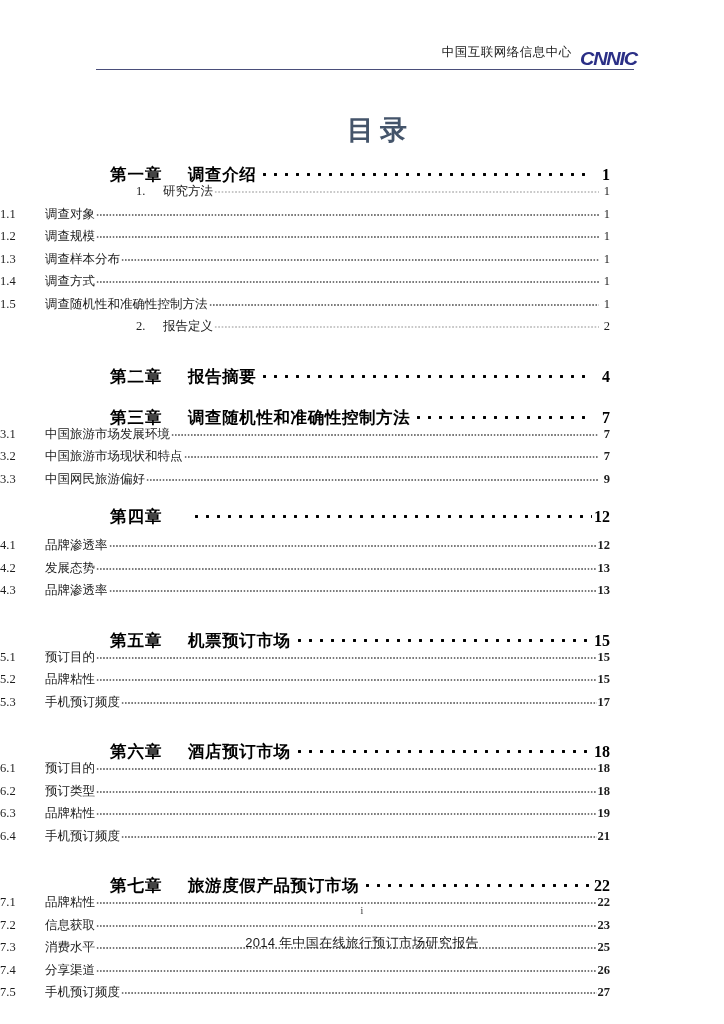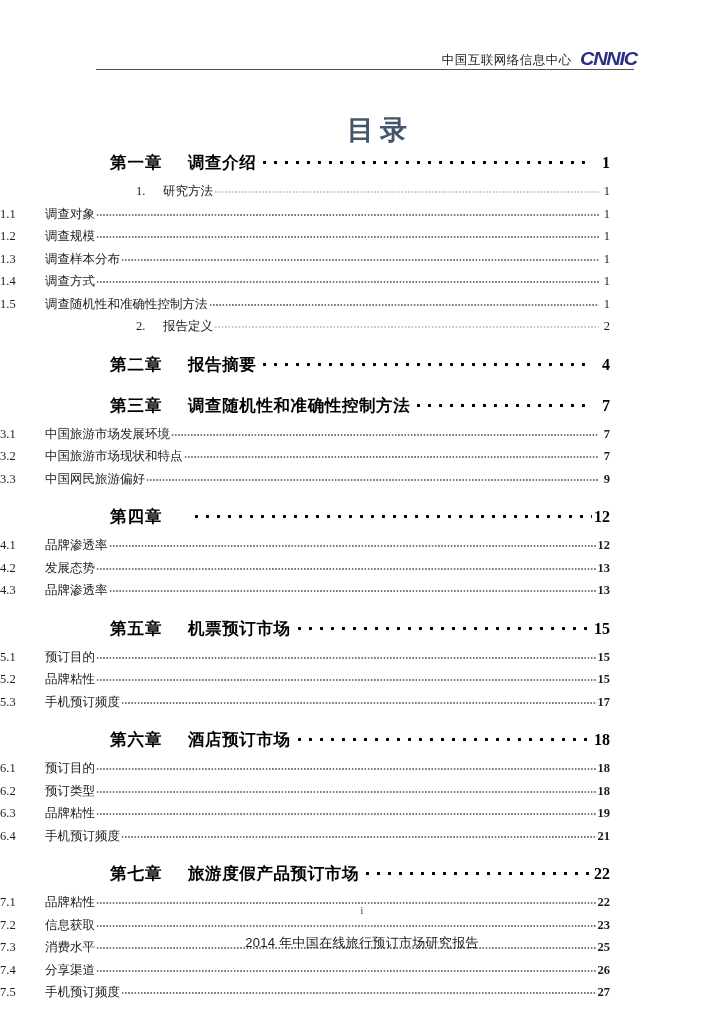--- a/index.html
+++ b/index.html
@@ -37,21 +37,21 @@
     justify-content: flex-end;
     gap: 8px;
     height: 26px;
   }
   .header-org {
     font-family: "Liberation Sans", "DejaVu Sans", sans-serif;
     font-size: 12.5px;
     color: #1a1a1a;
     letter-spacing: 0.5px;
     line-height: 1;
-    padding-bottom: 2px;
+    padding-bottom: 10px;
   }
   .header-logo {
     font-family: "Liberation Sans", "DejaVu Sans", sans-serif;
     font-weight: bold;
     font-style: italic;
     font-size: 19px;
     letter-spacing: -1.2px;
     color: #2b2f86;
     line-height: 1;
     transform: scaleX(1.05);
@@ -106,20 +106,21 @@
     color: #000000;
   }
   .lvl0 .num {
     width: 78px;
     flex: 0 0 78px;
     letter-spacing: 1px;
   }
   .lvl0 .label {
     flex: 0 0 auto;
     letter-spacing: 0.6px;
+    margin-top: 12px;
   }
   .lvl0 .leader {
     flex: 1 1 auto;
     overflow: hidden;
     height: 16px;
     margin: 0 2px 0 3px;
     position: relative;
   }
   .lvl0 .leader::before {
     content: "";

